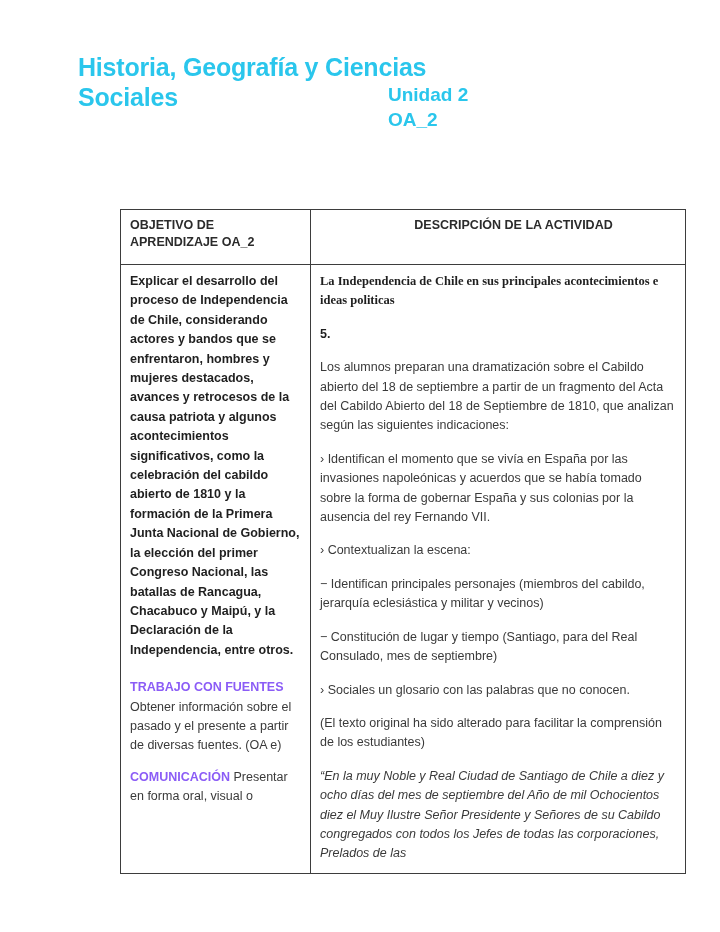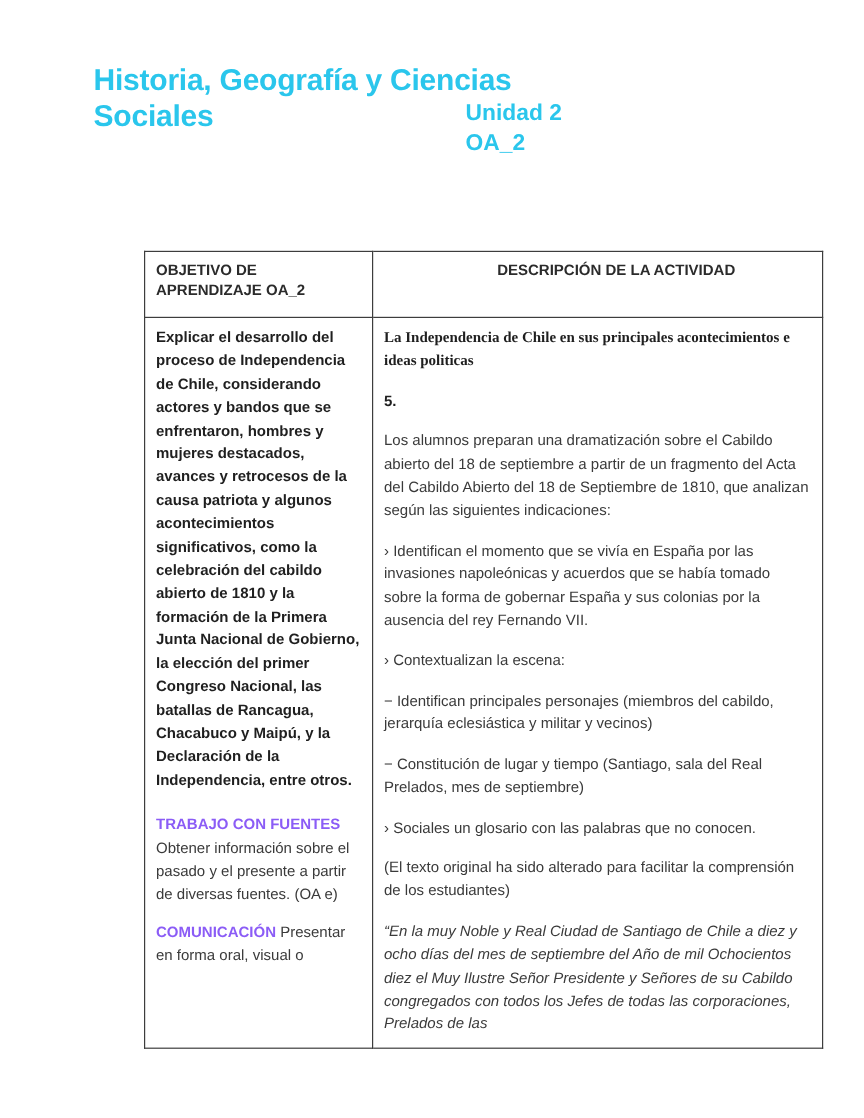--- a/index.html
+++ b/index.html
@@ -213,21 +213,21 @@
           </div>
         </td>
 
         <td class="desc-cell">
           <p class="desc-head">La Independencia de Chile en sus principales acontecimientos e ideas politicas</p>
           <p class="desc-num">5.</p>
           <p class="desc-p">Los alumnos preparan una dramatización sobre el Cabildo abierto del 18 de septiembre a partir de un fragmento del Acta del Cabildo Abierto del 18 de Septiembre de 1810, que analizan según las siguientes indicaciones:</p>
           <p class="desc-p">› Identifican el momento que se vivía en España por las invasiones napoleónicas y acuerdos que se había tomado sobre la forma de gobernar España y sus colonias por la ausencia del rey Fernando VII.</p>
           <p class="desc-p">› Contextualizan la escena:</p>
           <p class="desc-p">− Identifican principales personajes (miembros del cabildo, jerarquía eclesiástica y militar y vecinos)</p>
-          <p class="desc-p">− Constitución de lugar y tiempo (Santiago, sala del Real Prelados, mes de septiembre)</p>
+          <p class="desc-p">− Constitución de lugar y tiempo (Santiago, para del Real Consulado, mes de septiembre)</p>
           <p class="desc-p">› Sociales un glosario con las palabras que no conocen.</p>
           <p class="desc-p">(El texto original ha sido alterado para facilitar la comprensión de los estudiantes)</p>
           <p class="desc-quote">“En la muy Noble y Real Ciudad de Santiago de Chile a diez y ocho días del mes de septiembre del Año de mil Ochocientos diez el Muy Ilustre Señor Presidente y Señores de su Cabildo congregados con todos los Jefes de todas las corporaciones, Prelados de las</p>
         </td>
 
       </tr>
     </tbody>
   </table>
 
 </div>

